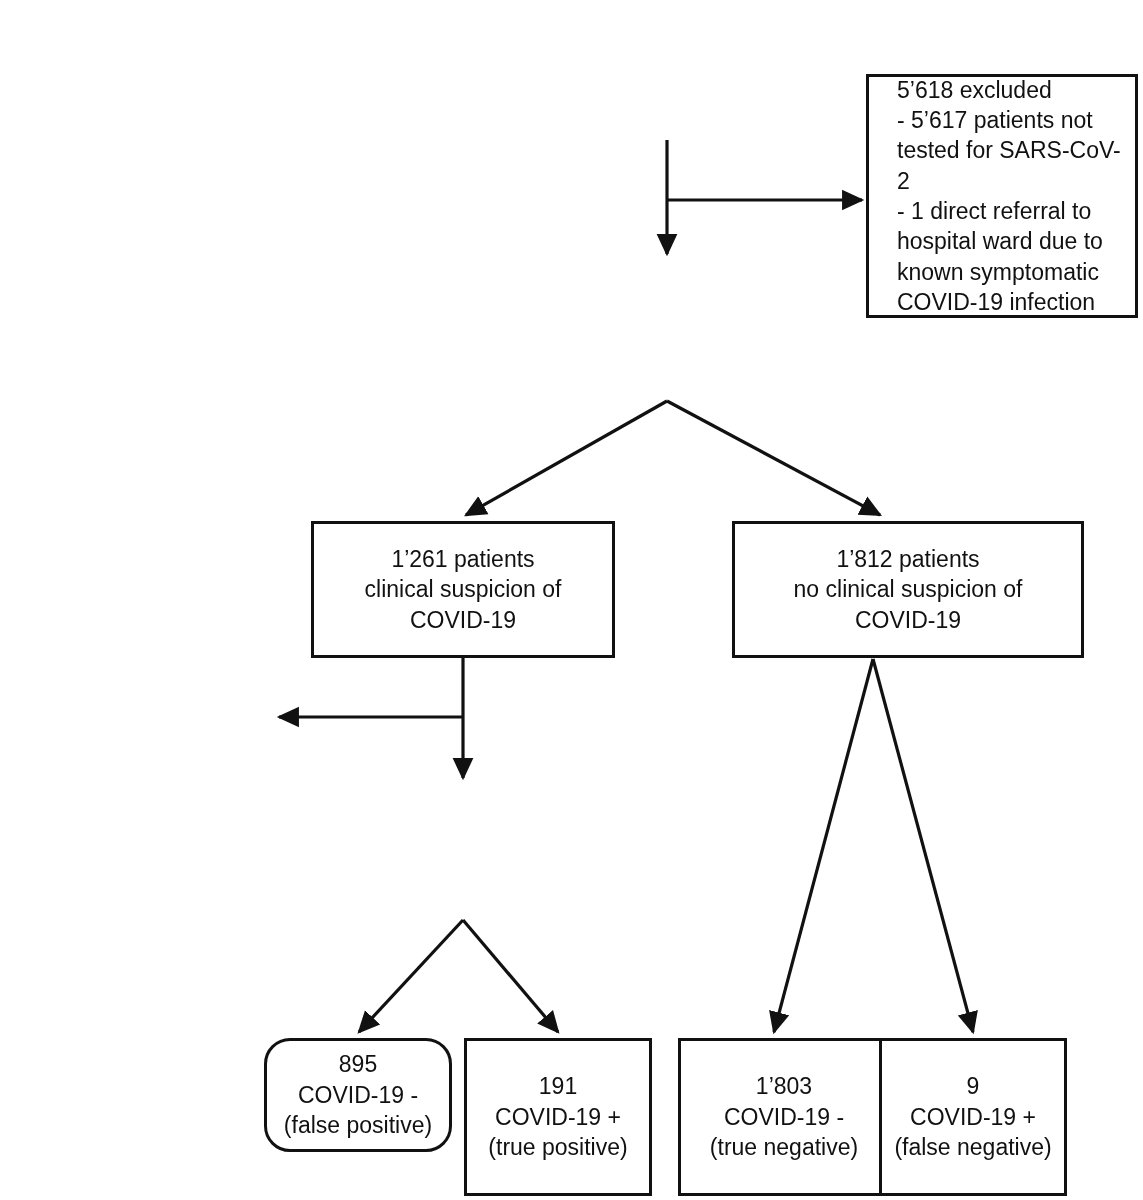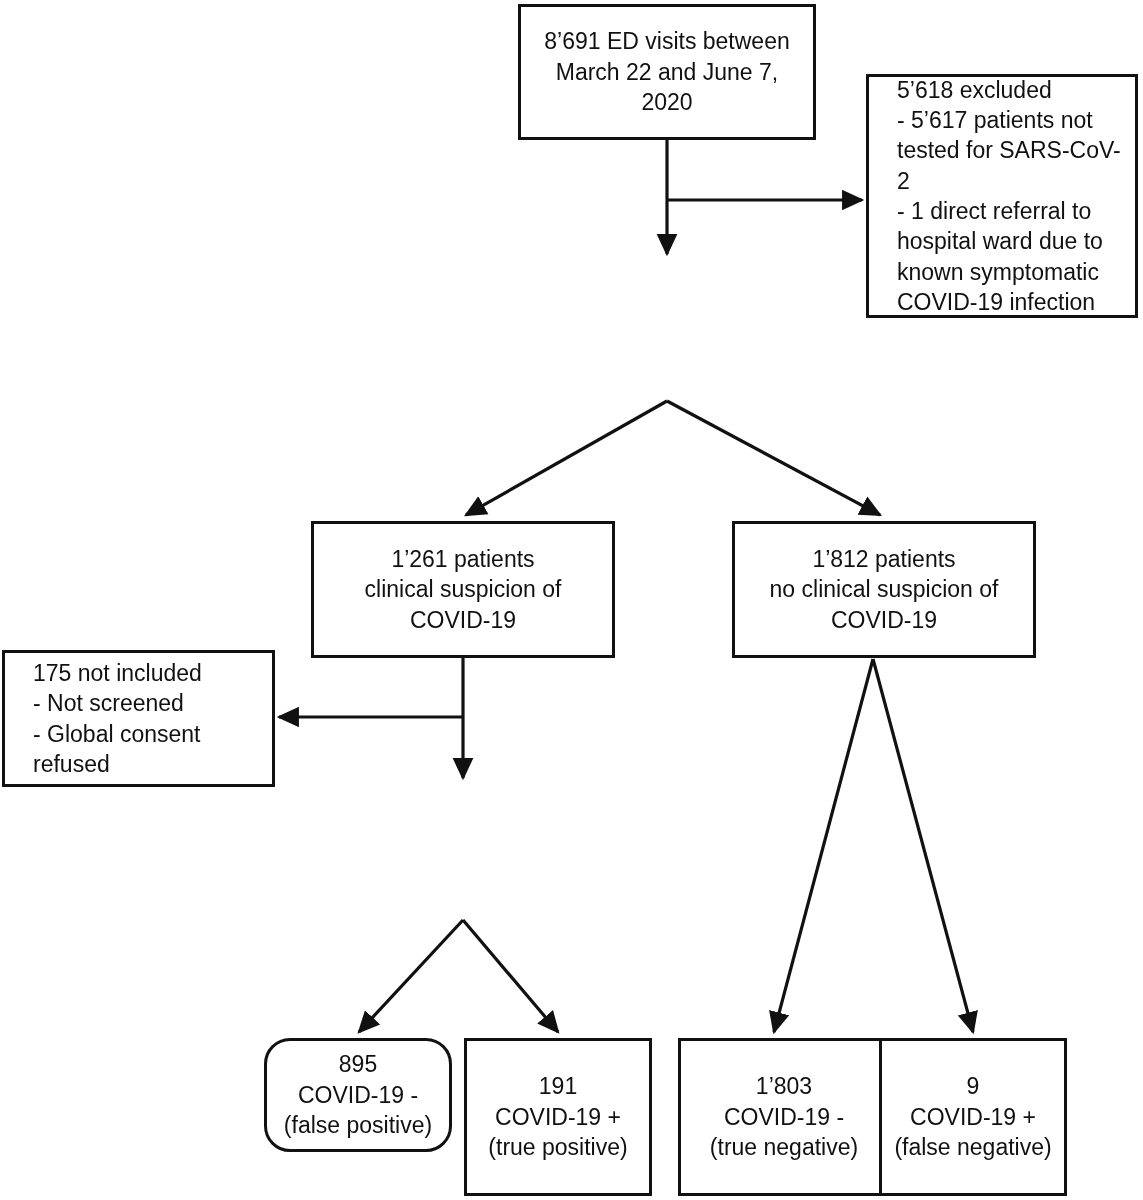--- a/index.html
+++ b/index.html
@@ -87,55 +87,44 @@
     </g>
 
     <g>
       <path d="M 873 659 L 774 1032" stroke="#111111" stroke-width="3.2" fill="none" marker-end="url(#ah)"></path>
     </g>
     <g>
       <path d="M 873 659 L 973 1032" stroke="#111111" stroke-width="3.2" fill="none" marker-end="url(#ah)"></path>
     </g>
   </svg>
 
-  <div class="node center" style="left: 518px; top: 4px; width: 298px; height: 136px;">
-    <span class="txt">8’691 ED visits between
-March 22 and June 7,
-2020</span>
-  </div>
 
   <div class="node left pad-left" style="left: 866px; top: 74px; width: 272px; height: 244px;">
     <span class="txt">5’618 excluded
 - 5’617 patients not
 tested for SARS-CoV-2
 - 1 direct referral to
 hospital ward due to
 known symptomatic
 COVID-19 infection</span>
   </div>
 
 
   <div class="node center" style="left: 311px; top: 521px; width: 304px; height: 137px; justify-content: center;">
     <span class="txt">1’261 patients
 clinical suspicion of
 COVID-19</span>
   </div>
 
-  <div class="node center" style="left: 732px; top: 521px; width: 304px; height: 137px;">
+  <div class="node center" style="left: 732px; top: 521px; width: 352px; height: 137px;">
     <span class="txt">1’812 patients
 no clinical suspicion of
 COVID-19</span>
   </div>
 
-  <div class="node left pad-left" style="left: 2px; top: 650px; width: 273px; height: 137px;">
-    <span class="txt">175 not included
-- Not screened
-- Global consent
-refused</span>
-  </div>
 
 
   <div class="node center" style="left: 264px; top: 1038px; width: 188px; height: 114px; border-radius: 26px;">
     <span class="txt">895
 COVID-19 -
 (false positive)</span>
   </div>
 
   <div class="node center" style="left: 464px; top: 1038px; width: 188px; height: 158px;">
     <span class="txt">191

